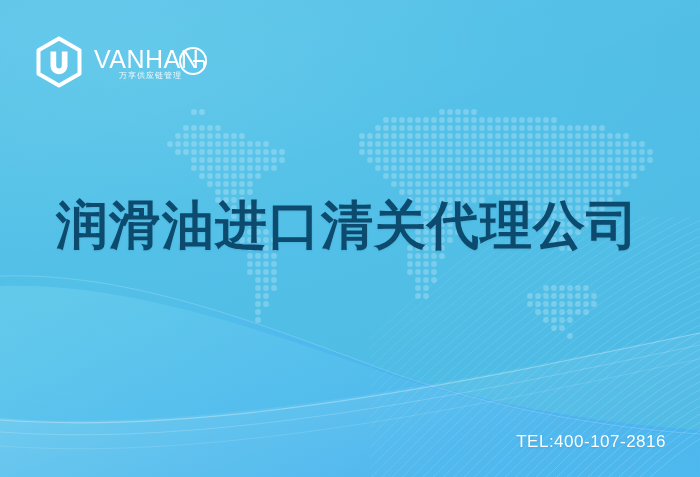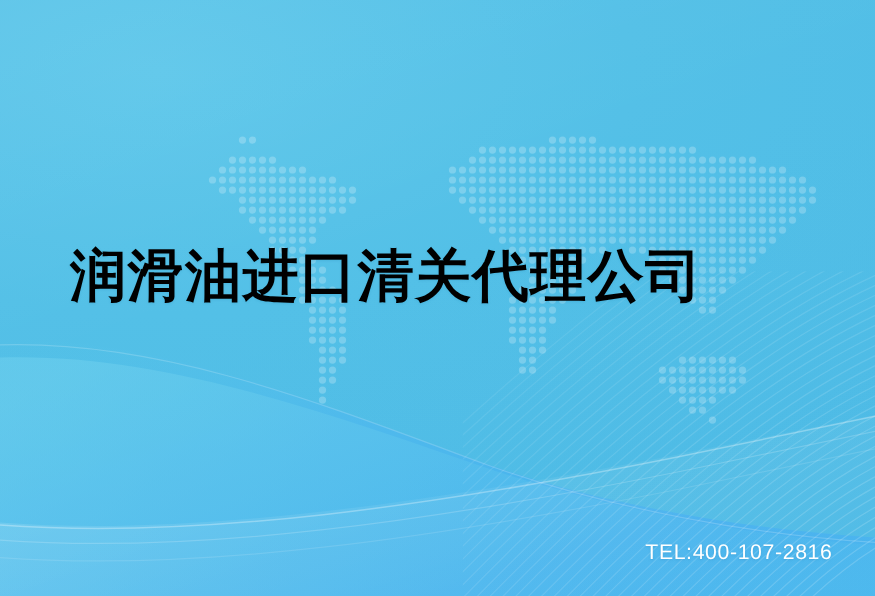--- a/index.html
+++ b/index.html
@@ -66,22 +66,22 @@
     align-items:center;
   }
   .logo-word svg{display:block;}
 
   
   .headline{
     position:absolute;
     left:56px;
     top:196px;
     width:600px;
-    color:#000000;
-    font-size:45px;
+    color:#0c4a6e;
+    font-size:52px;
     line-height:1.12;
     font-weight:bold;
     letter-spacing:1px;
     white-space:nowrap;
     text-shadow:0 1px 2px rgba(30,120,170,0.18);
     font-family:"DejaVu Sans","Liberation Sans",sans-serif;
   }
 
   
   .phone{
@@ -831,18 +831,35 @@
           <path d="M360,300 L944.7,39.7" stroke-opacity="0.10"></path>
           <path d="M360,300 L959.1,74.8" stroke-opacity="0.10"></path>
           <path d="M360,300 L971.4,110.7" stroke-opacity="0.10"></path>
           <path d="M360,300 L981.5,147.3" stroke-opacity="0.10"></path>
           <path d="M360,300 L989.5,184.5" stroke-opacity="0.10"></path>
           <path d="M360,300 L995.2,222.0" stroke-opacity="0.10"></path>
         </g>
     </svg>
   </div>
 
+  <div class="logo">
+    <span class="logo-mark">
+      <svg viewBox="0 0 52 52" xmlns="http://www.w3.org/2000/svg">
+        <path d="M26 2.6 L46.5 14.3 L46.5 37.7 L26 49.4 L5.5 37.7 L5.5 14.3 Z" fill="none" stroke="#ffffff" stroke-width="4" stroke-linejoin="round"></path>
+        <path d="M17.5 15.5 L17.5 29.5 C17.5 34.4 21.3 38.2 26 38.2 C30.7 38.2 34.5 34.4 34.5 29.5 L34.5 15.5 L28.8 15.5 L28.8 29.5 C28.8 31.3 27.6 32.6 26 32.6 C24.4 32.6 23.2 31.3 23.2 29.5 L23.2 15.5 Z" fill="#ffffff"></path>
+      </svg>
+    </span>
+    <span class="logo-word">
+      <svg width="118" height="40" viewBox="0 0 118 40" xmlns="http://www.w3.org/2000/svg">
+        <text x="0" y="26" font-family="Liberation Sans, sans-serif" font-size="25" letter-spacing="0.5" fill="#ffffff">VANHAN</text>
+        <circle cx="99" cy="19" r="13" fill="none" stroke="#ffffff" stroke-width="2"></circle>
+        <path d="M99 19 L110 19" stroke="#ffffff" stroke-width="2"></path>
+        <path d="M110 19 L110 26" stroke="#ffffff" stroke-width="2"></path>
+        <text x="25" y="36" font-family="DejaVu Sans, Liberation Sans, sans-serif" font-size="8" letter-spacing="1" fill="#ffffff" fill-opacity="0.95">万享供应链管理</text>
+      </svg>
+    </span>
+  </div>
 
   <div class="headline">润滑油进口清关代理公司</div>
 
   <div class="phone">TEL:400-107-2816</div>
 
 </div>
 
 </body></html>

